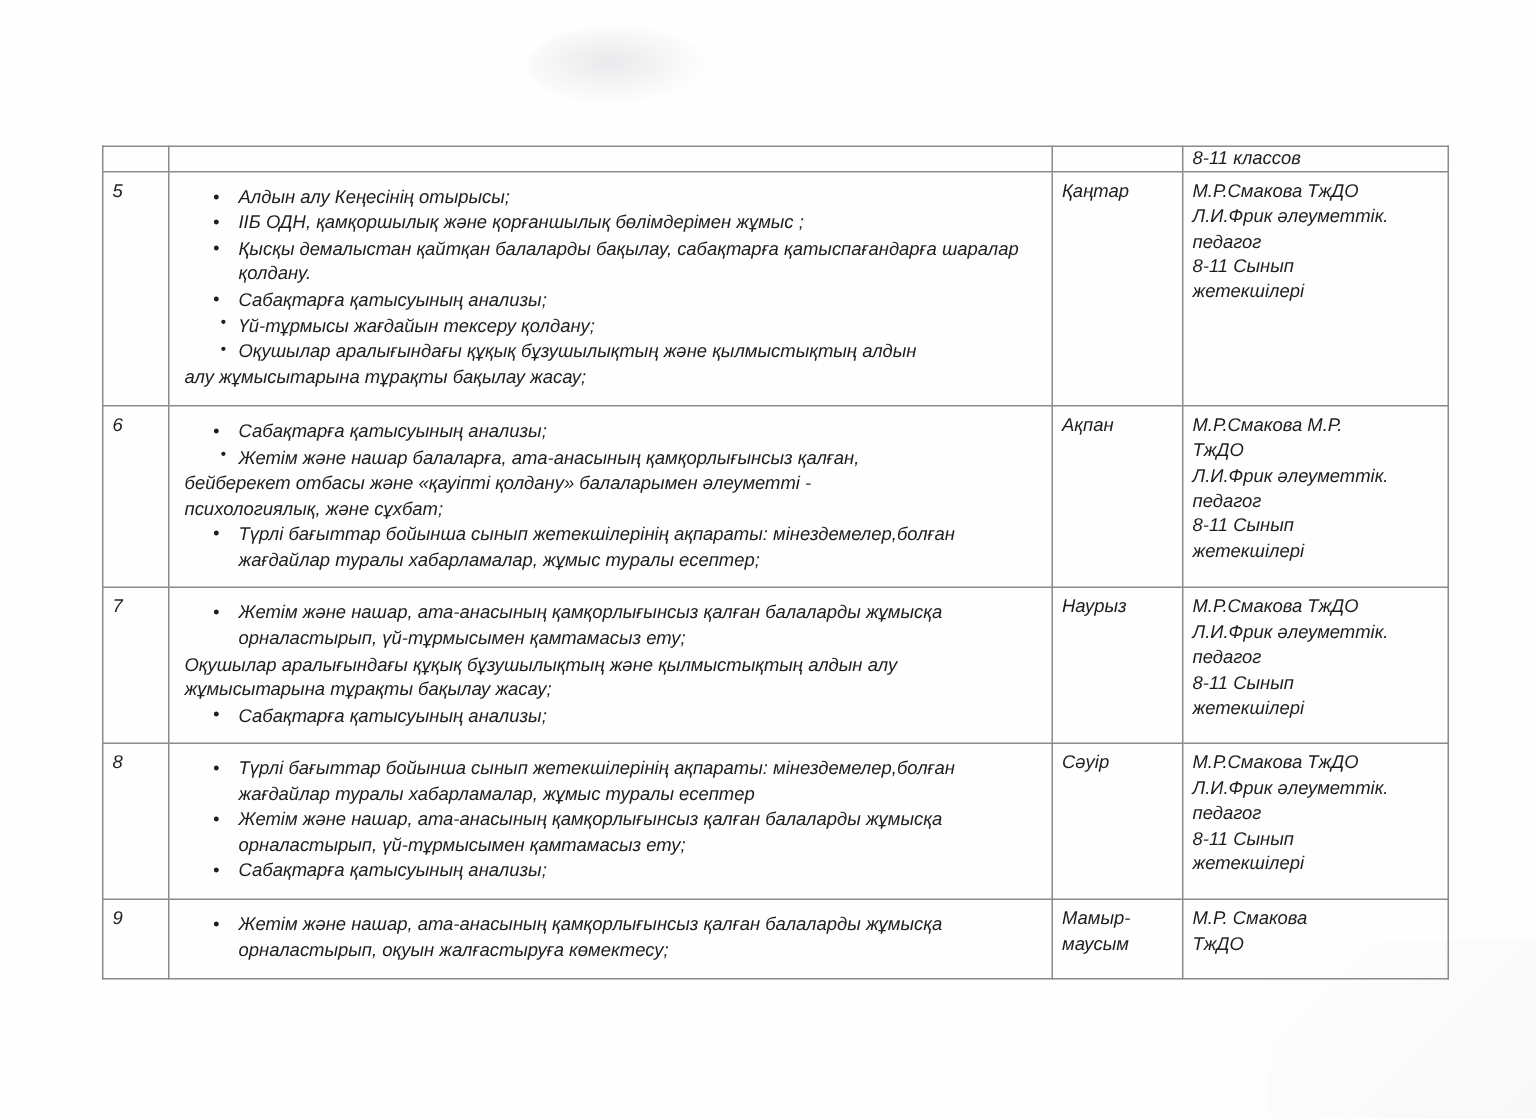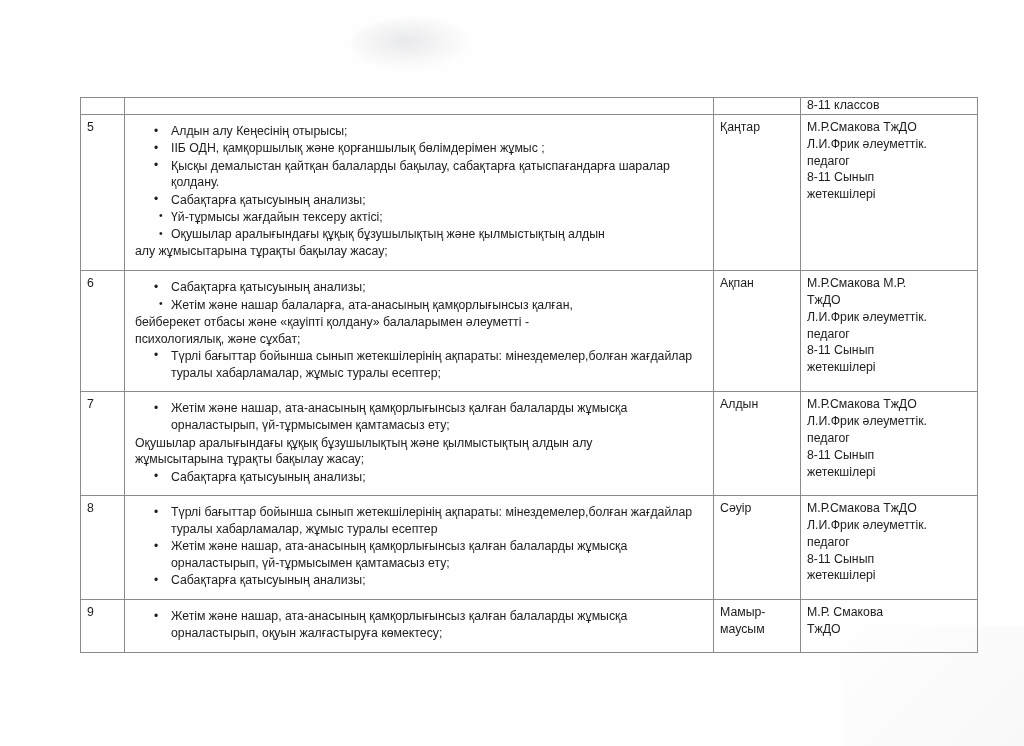--- a/index.html
+++ b/index.html
@@ -42,23 +42,24 @@
     right: 0;
     bottom: 0;
     width: 180px;
     height: 120px;
     background: linear-gradient(315deg, rgba(0,0,0,0.022), rgba(0,0,0,0));
     pointer-events: none;
   }
 
   #table-wrap {
     position: absolute;
-    left: 80px;
+    left: 68px;
     top: 97px;
     width: 897px;
+    font-style: italic;
   }
 
   table.doc-table {
     width: 897px;
     border-collapse: collapse;
     table-layout: fixed;
   }
   table.doc-table td {
     border: 1px solid #ararara;
     border: 1px solid #8a8a8a;
@@ -160,21 +161,21 @@
         </tr>
 
         <tr>
           <td class="num">5</td>
           <td class="act">
             <ul class="bullets">
               <li class="b">Алдын алу Кеңесінің отырысы;</li>
               <li class="b">ІІБ ОДН, қамқоршылық және қорғаншылық бөлімдерімен жұмыс ;</li>
               <li class="b">Қысқы демалыстан қайтқан балаларды бақылау, сабақтарға қатыспағандарға шаралар қолдану.</li>
               <li class="b">Сабақтарға қатысуының анализы;</li>
-              <li class="b-sm">Үй-тұрмысы жағдайын тексеру актісі;</li>
+              <li class="b-sm">Үй-тұрмысы жағдайын тексеру қолдану;</li>
               <li class="b-sm">Оқушылар аралығындағы құқық бұзушылықтың және қылмыстықтың алдын</li>
               <li>
                 <p class="flow flow-out">алу жұмысытарына тұрақты бақылау жасау;</p>
               </li>
             </ul>
           </td>
           <td class="month">
             <span class="month-line">Қаңтар</span>
           </td>
           <td class="resp">
@@ -218,21 +219,21 @@
             <ul class="bullets">
               <li class="b">Жетім және нашар, ата-анасының қамқорлығынсыз қалған балаларды жұмысқа орналастырып, үй-тұрмысымен қамтамасыз ету;</li>
               <li>
                 <p class="flow flow-out">Оқушылар аралығындағы құқық бұзушылықтың және қылмыстықтың алдын алу</p>
                 <p class="flow flow-out">жұмысытарына тұрақты бақылау жасау;</p>
               </li>
               <li class="b">Сабақтарға қатысуының анализы;</li>
             </ul>
           </td>
           <td class="month">
-            <span class="month-line">Алдын</span>
+            <span class="month-line">Наурыз</span>
           </td>
           <td class="resp">
             <span class="resp-line">М.Р.Смакова ТжДО</span>
             <span class="resp-line">Л.И.Фрик әлеуметтік.</span>
             <span class="resp-line">педагог</span>
             <span class="resp-line">8-11 Сынып</span>
             <span class="resp-line">жетекшілері</span>
           </td>
         </tr>
 

